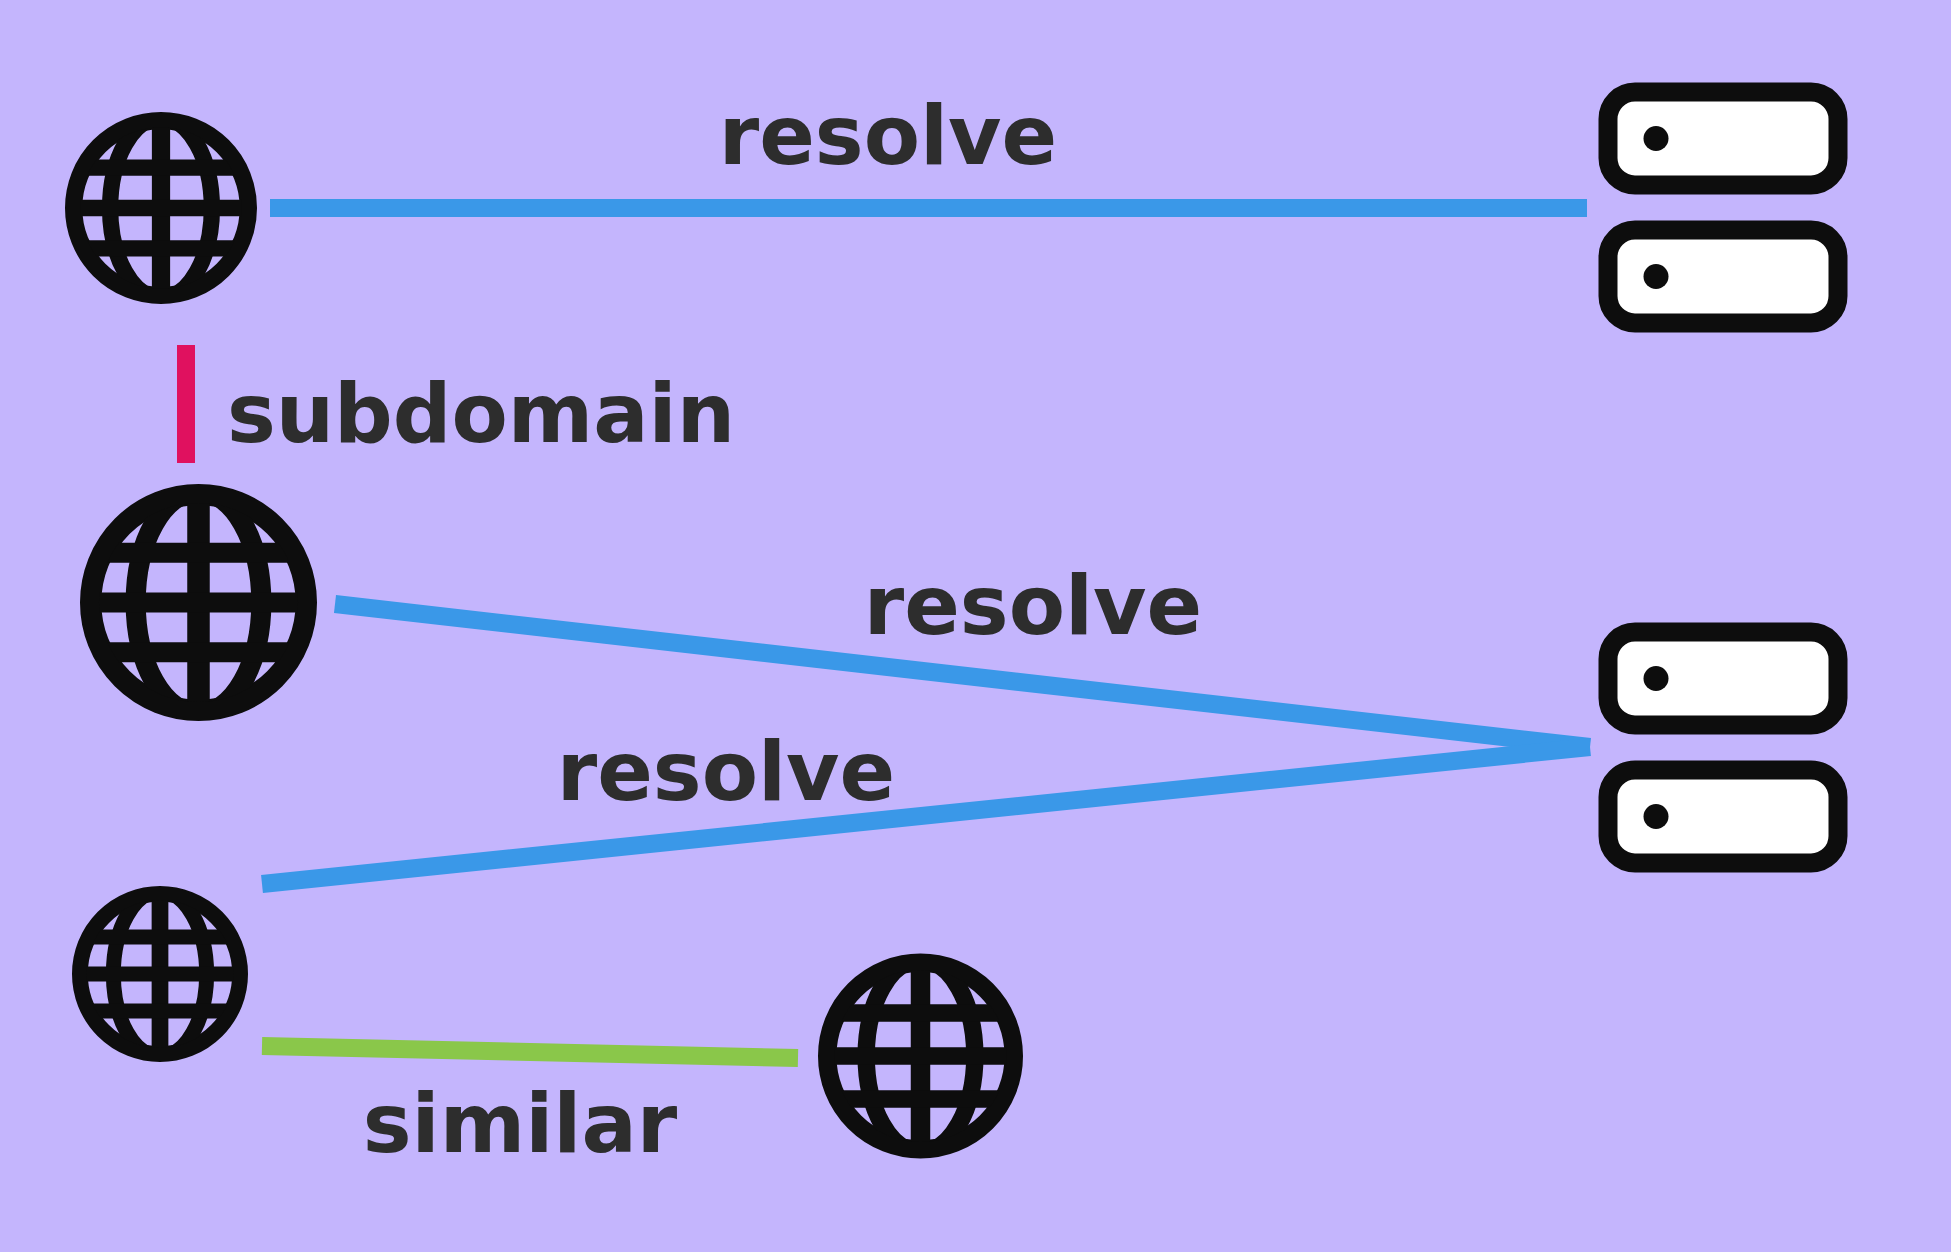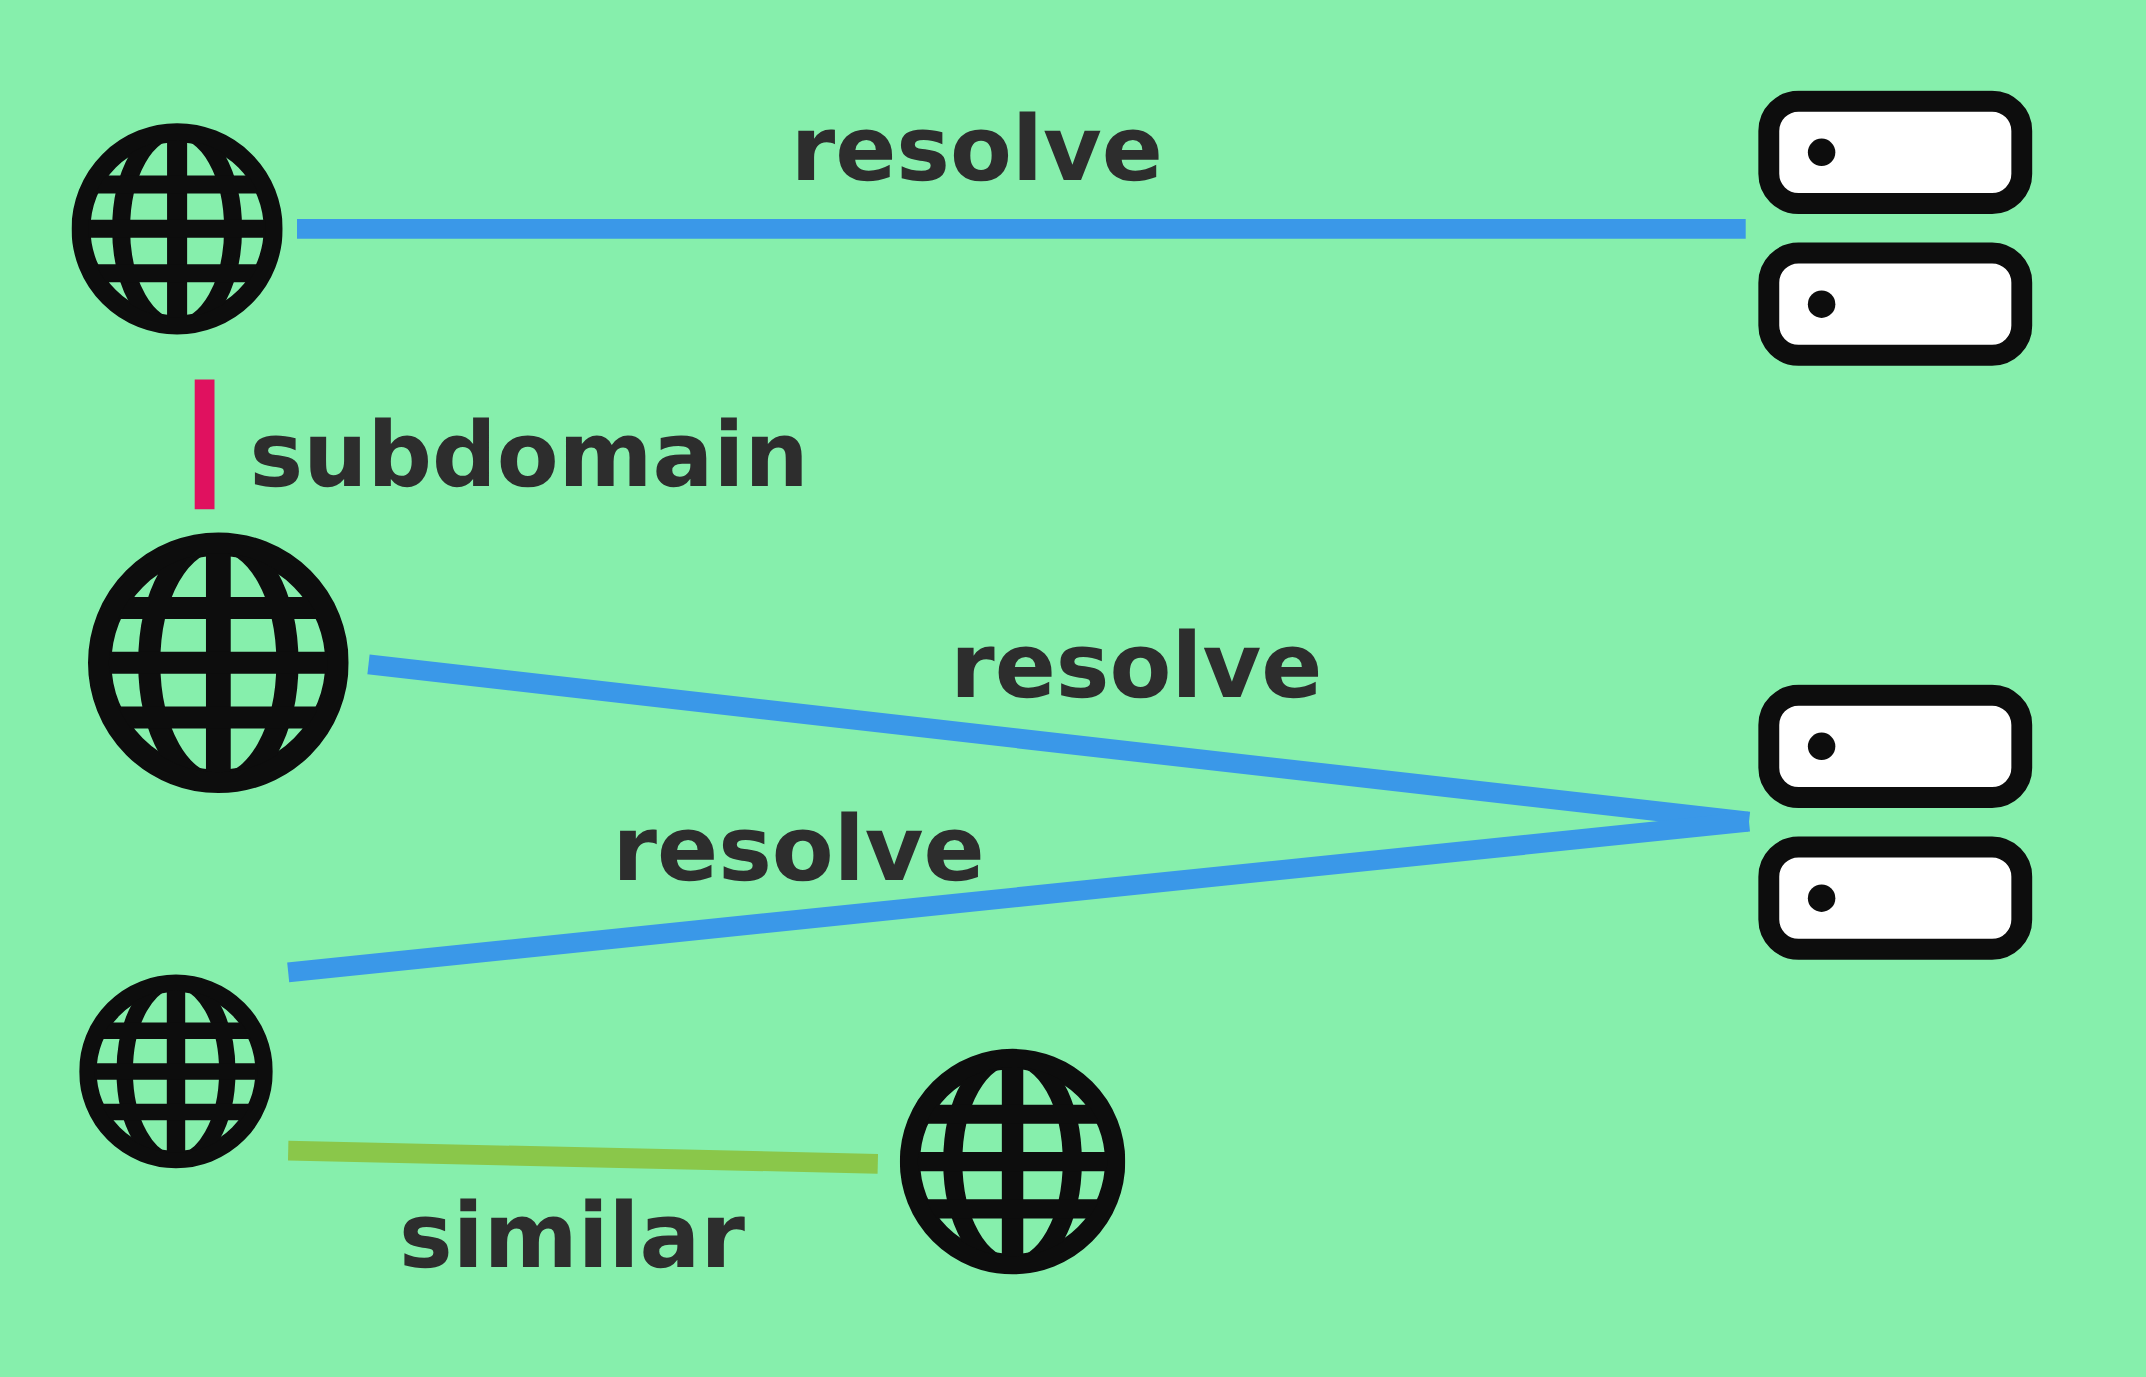--- a/index.html
+++ b/index.html
@@ -4,21 +4,21 @@
 <style>
   html, body {
     margin: 0;
     padding: 0;
     background: #ffffff;
   }
   .canvas-wrap {
     width: 1951px;
     height: 1252px;
     position: relative;
-    background: #86efac;
+    background: #c4b5fd;
     overflow: hidden;
   }
   svg.diagram {
     display: block;
     width: 1951px;
     height: 1252px;
   }
   text.edge-label {
     font-family: "DejaVu Sans", "Liberation Sans", sans-serif;
     font-weight: 700;

